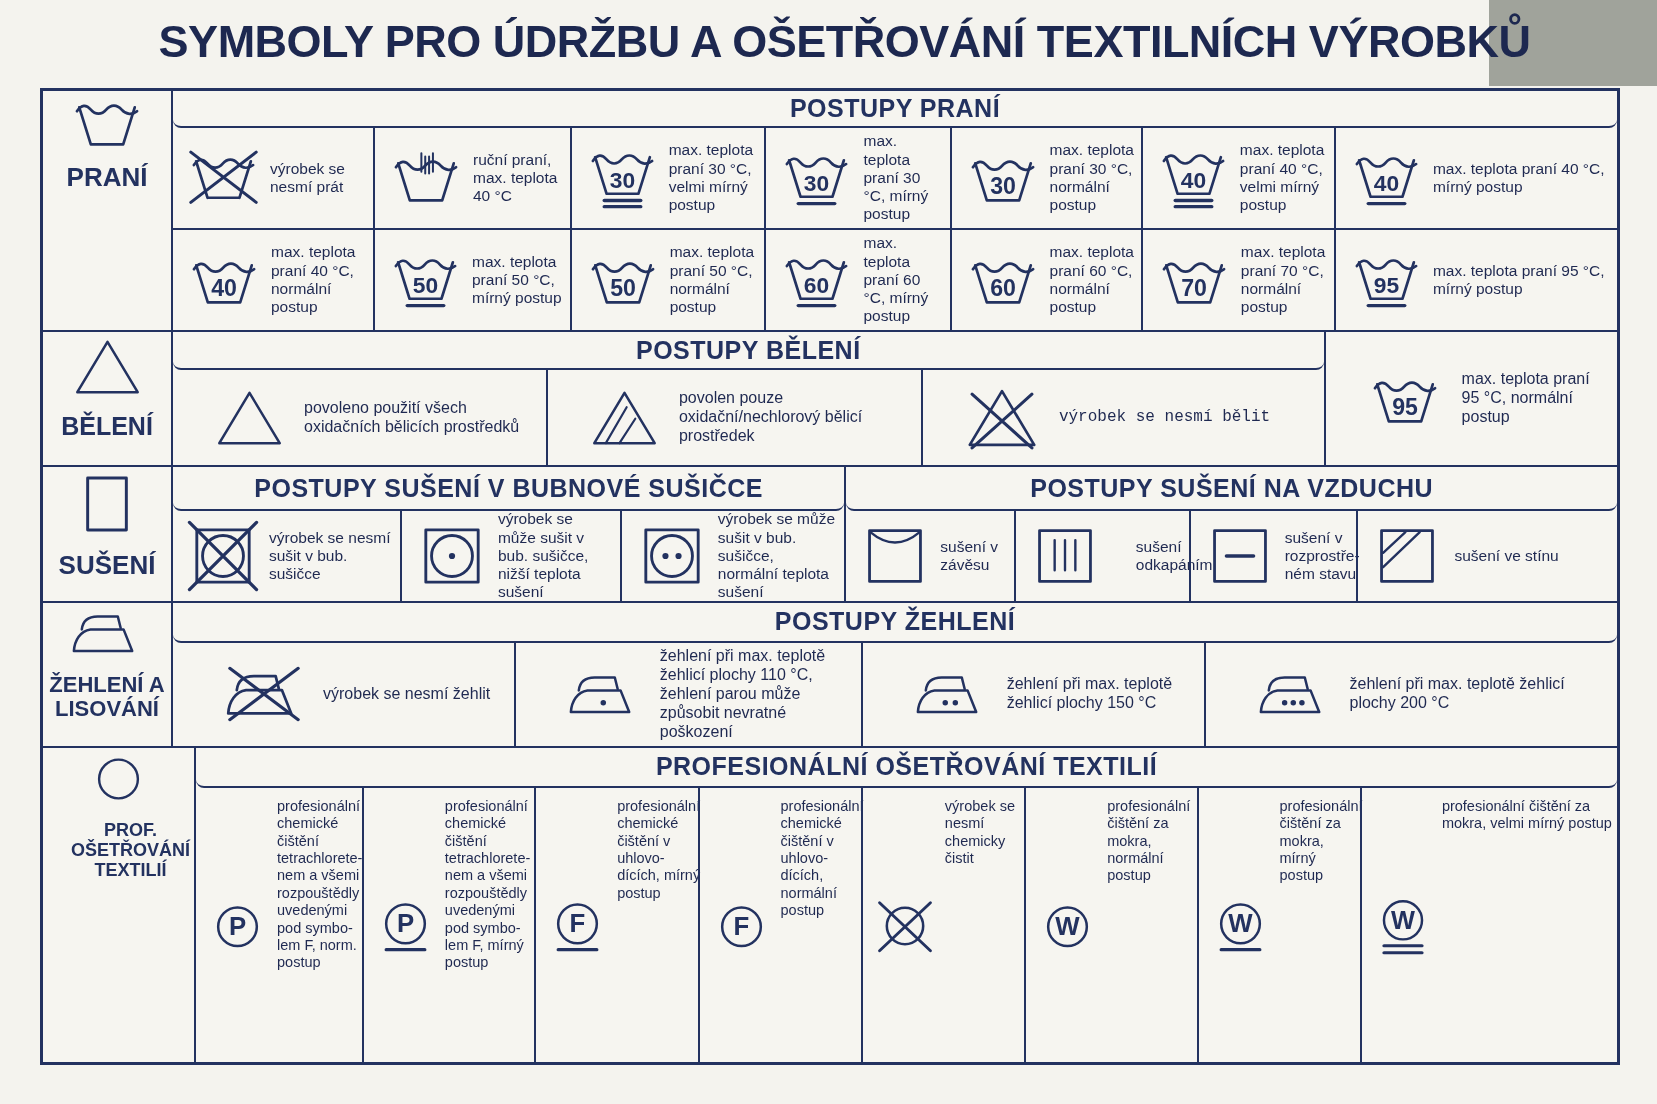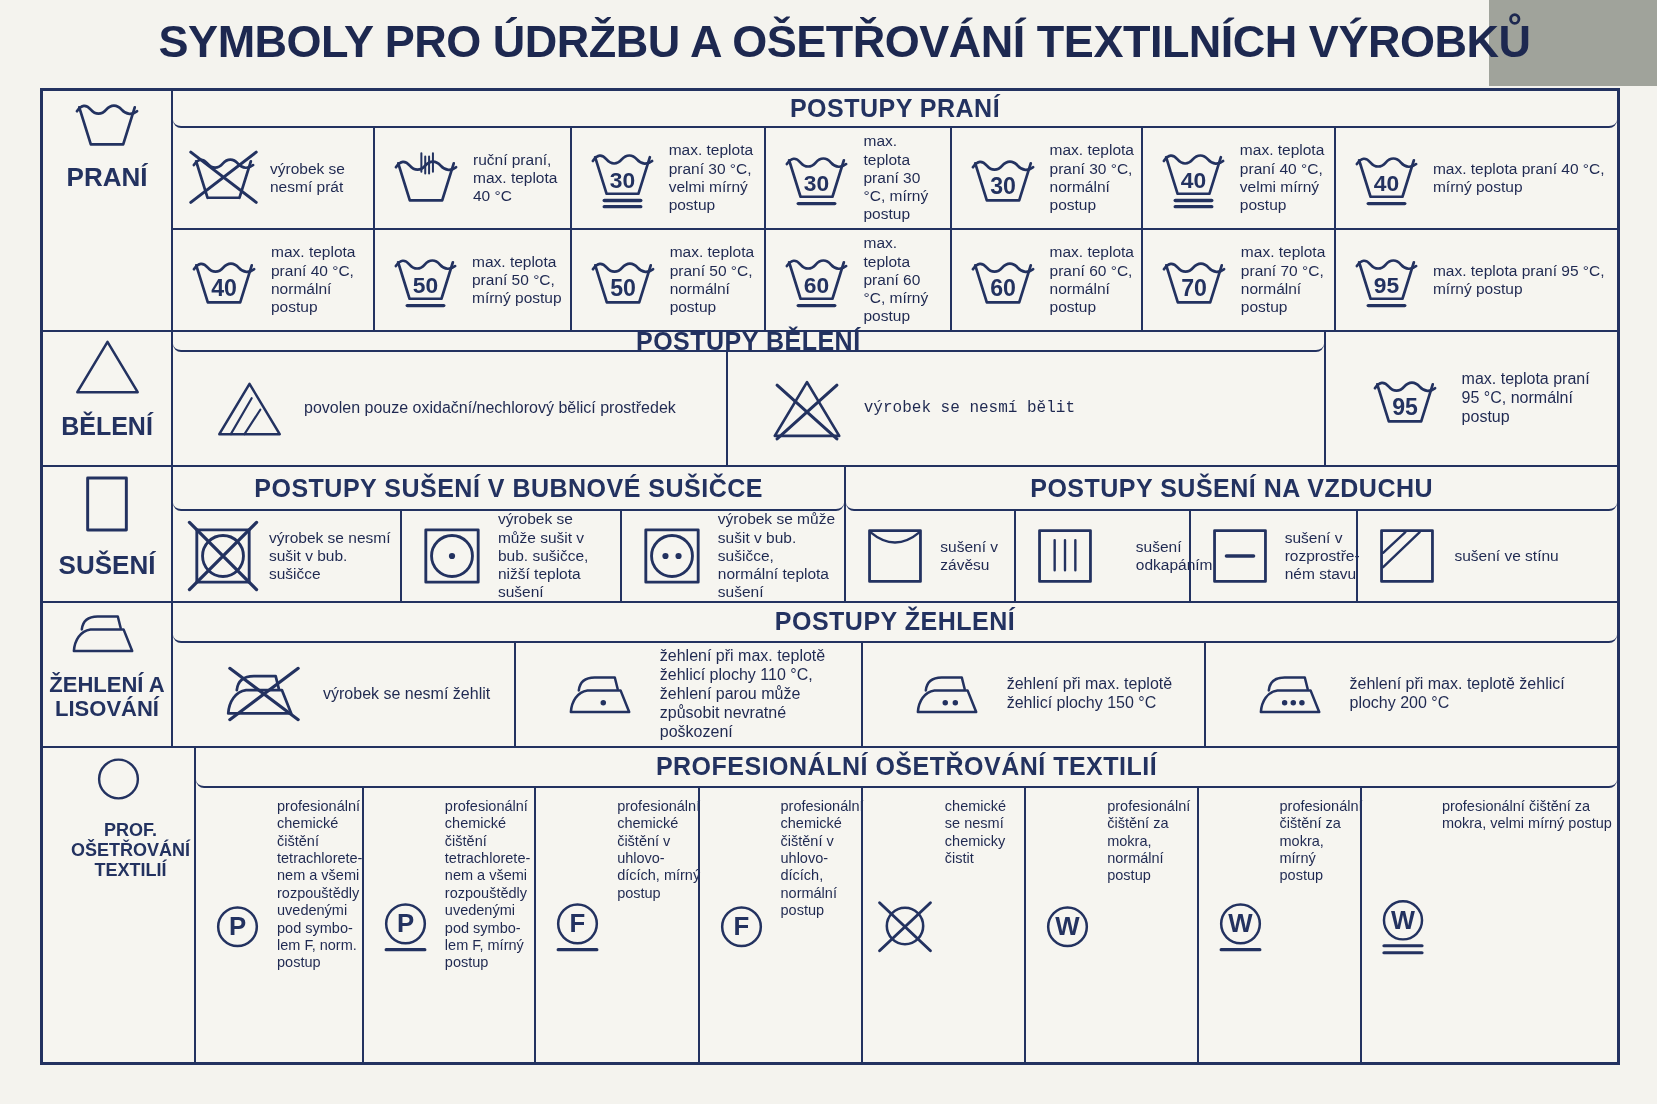--- a/index.html
+++ b/index.html
@@ -17,21 +17,21 @@
           align-items:center; justify-content:flex-start; gap:10px; text-align:center; padding:4px; }
   .side-label { font-weight:bold; font-size:26px; line-height:1.12; color:#233260; }
   .sec-beleni .side-label { font-size:25px; }
   .sec-zehleni .side-label { font-size:22px; }
   .sec-prof .side-label { font-size:18px;margin-left:24px; }
   .content { flex:1; display:flex; flex-direction:column; min-width:0; }
   .row-dir { flex-direction:row; }
   .sec-header { flex:0 0 auto; display:flex; align-items:center; justify-content:center;
                 font-weight:bold; font-size:25px; letter-spacing:0.5px; color:#233260;
                 border-bottom:2px solid #233260;border-radius:8px; }
-  .h37{height:37px} .h38{height:20px} .h40{height:40px} .h44{height:44px}
+  .h37{height:37px} .h38{height:38px} .h40{height:40px} .h44{height:44px}
   .cells { display:flex; flex:1; min-height:0; }
   .cells + .cells { border-top:2px solid #233260; }
   .cell { display:flex; align-items:center; gap:10px; padding:4px 6px 4px 14px; min-width:0; }
   .cell + .cell { border-left:2px solid #233260; }
   .cell .sym { flex:0 0 auto; display:flex; align-items:center; justify-content:center; }
   .cell .txt { font-size:15.5px; line-height:1.18; color:#1f2951; }
   .half { display:flex; flex-direction:column; min-width:0; }
   .half + .half { border-left:2px solid #233260; }
   .bel-left { display:flex; flex-direction:column; flex:1157 0 0; min-width:0; }
   .bel-extra { flex:293 0 0; border-left:2px solid #233260; display:flex; }
@@ -227,20 +227,28 @@
         <span class="side-label">BĚLENÍ</span>
       </div>
       <div class="content row-dir">
         <div class="bel-left">
           <div class="sec-header h38">POSTUPY BĚLENÍ</div>
           <div class="cells">
               <div class="cell" style="flex: 375 1 0px;">
                 <span class="sym">
                   <svg width="69" height="62" viewBox="0 0 96 86" fill="none" stroke="#233260" stroke-width="3.5" stroke-linecap="round" stroke-linejoin="round">
                     <path d="M48 8 L90 78 L6 78 Z"></path>
+                  </svg>
+                </span>
+                <span class="txt">povoleno použití všech oxidačních bělicích prostředků</span>
+              </div>
+              <div class="cell" style="flex: 375 1 0px;">
+                <span class="sym">
+                  <svg width="69" height="62" viewBox="0 0 96 86" fill="none" stroke="#233260" stroke-width="3.5" stroke-linecap="round" stroke-linejoin="round">
+                    <path d="M48 8 L90 78 L6 78 Z"></path>
                     <path d="M51 28 L22 78 M63 44 L41 78" stroke-width="3"></path>
                   </svg>
                 </span>
                 <span class="txt">povolen pouze oxidační/nechlorový bělicí prostředek</span>
               </div>
               <div class="cell" style="flex: 407 1 0px; font-family: Liberation Mono, monospace;">
                 <span class="sym">
                   <svg width="74" height="66" viewBox="0 0 96 86" fill="none" stroke="#233260" stroke-width="3.5" stroke-linecap="round" stroke-linejoin="round">
                     <path d="M48 8 L90 78 L6 78 Z"></path>
                     <path d="M9 12 L87 82 M87 12 L9 82" stroke-width="4"></path>
@@ -461,21 +469,21 @@
               </span>
               <span class="txt">profesionální chemické čištění v uhlovo-dících, normální postup</span>
             </div>
             <div class="cell" style="flex: 165 1 0px;">
               <span class="sym">
                 <svg width="64" height="64" viewBox="0 0 88 88" fill="none" stroke="#233260" stroke-width="3.5" stroke-linecap="round" stroke-linejoin="round">
                   <circle cx="44" cy="44" r="25"></circle>
                   <path d="M9 12 L79 78 M79 12 L9 78" stroke-width="4"></path>
                 </svg>
               </span>
-              <span class="txt">chemické se nesmí chemicky čistit</span>
+              <span class="txt">výrobek se nesmí chemicky čistit</span>
             </div>
             <div class="cell" style="flex: 175 1 0px;">
               <span class="sym">
                 <svg width="63" height="56" viewBox="0 0 88 78" fill="none" stroke="#233260" stroke-width="3.5" stroke-linecap="round" stroke-linejoin="round">
                   <circle cx="44" cy="40" r="27"></circle>
                   <text x="44" y="52" text-anchor="middle" fill="#233260" stroke="none" font-family="Liberation Sans, sans-serif" font-weight="bold" font-size="36">W</text>
                 </svg>
               </span>
               <span class="txt">profesionální čištění za mokra, normální postup</span>
             </div>

